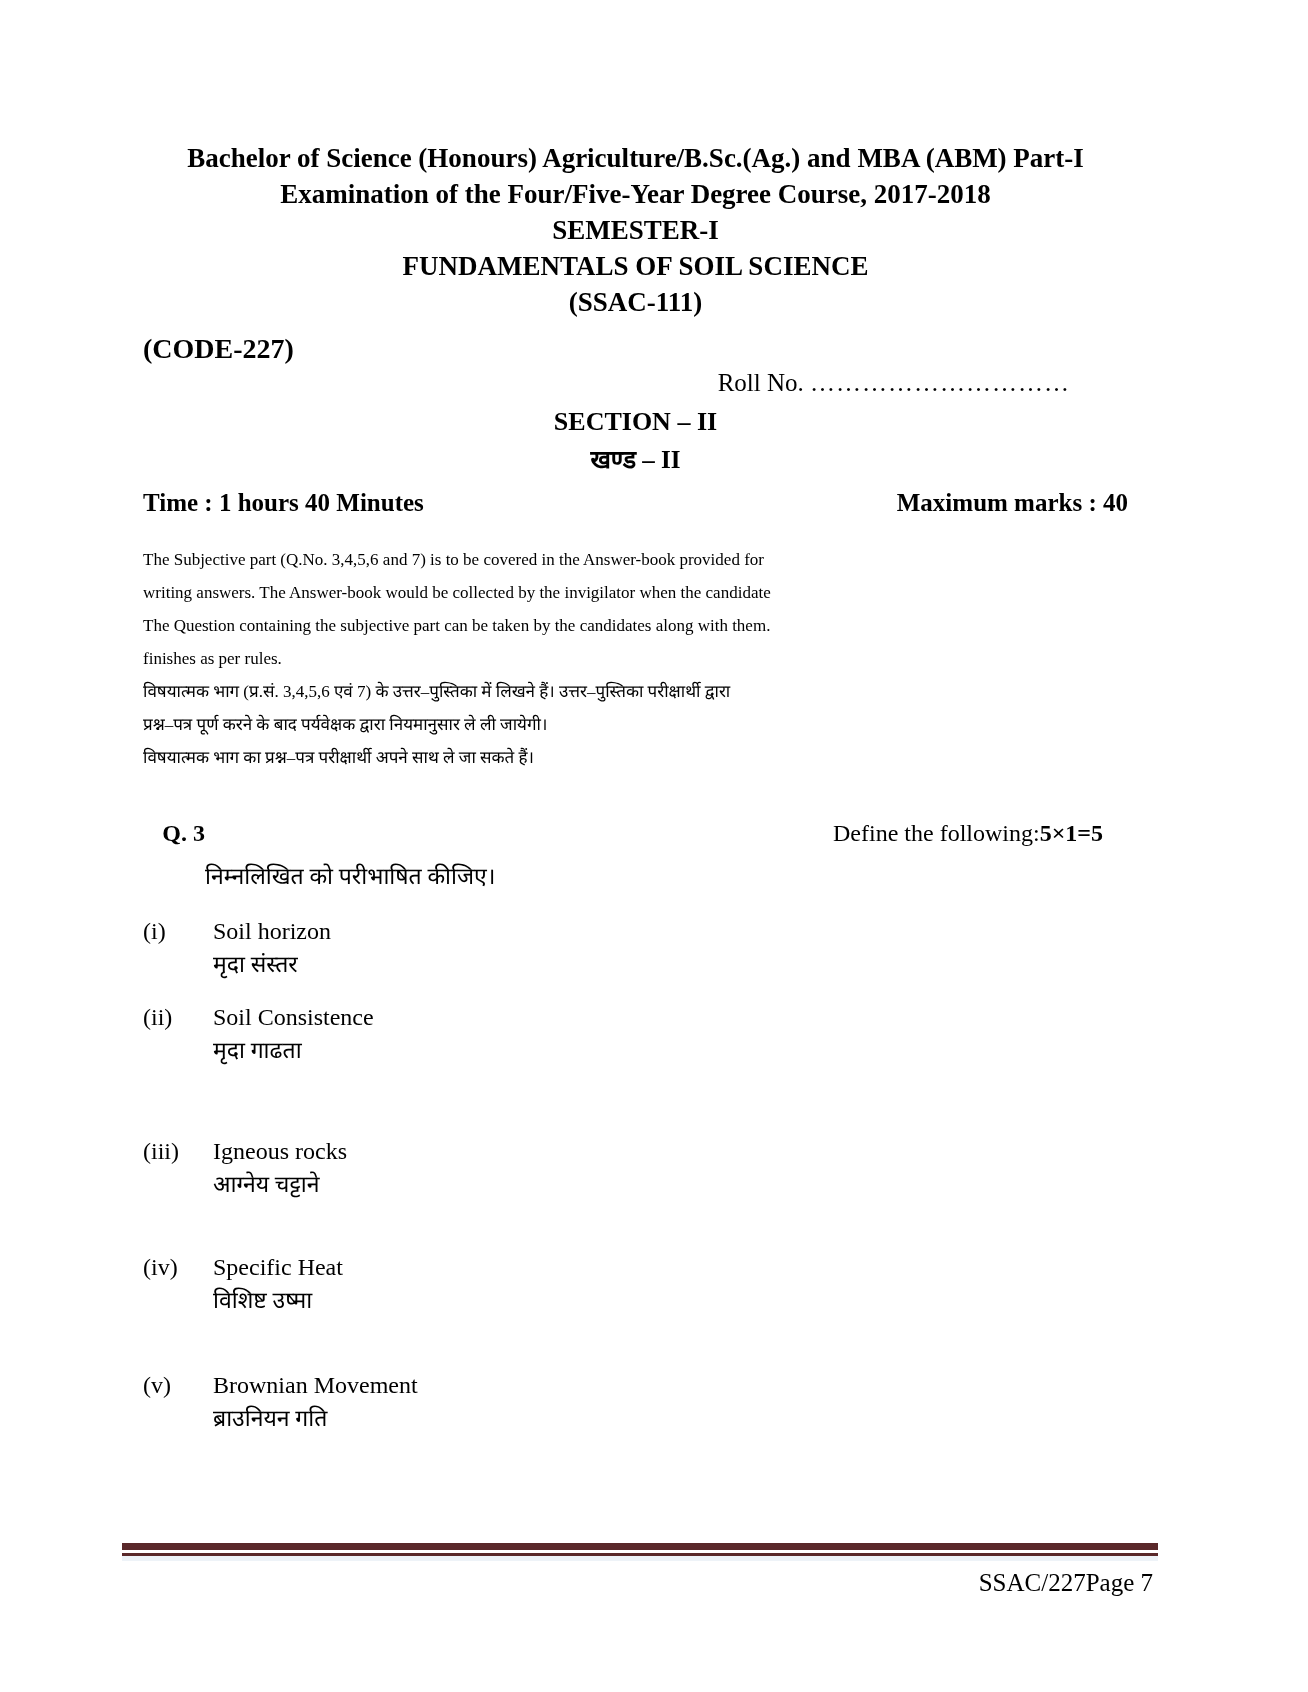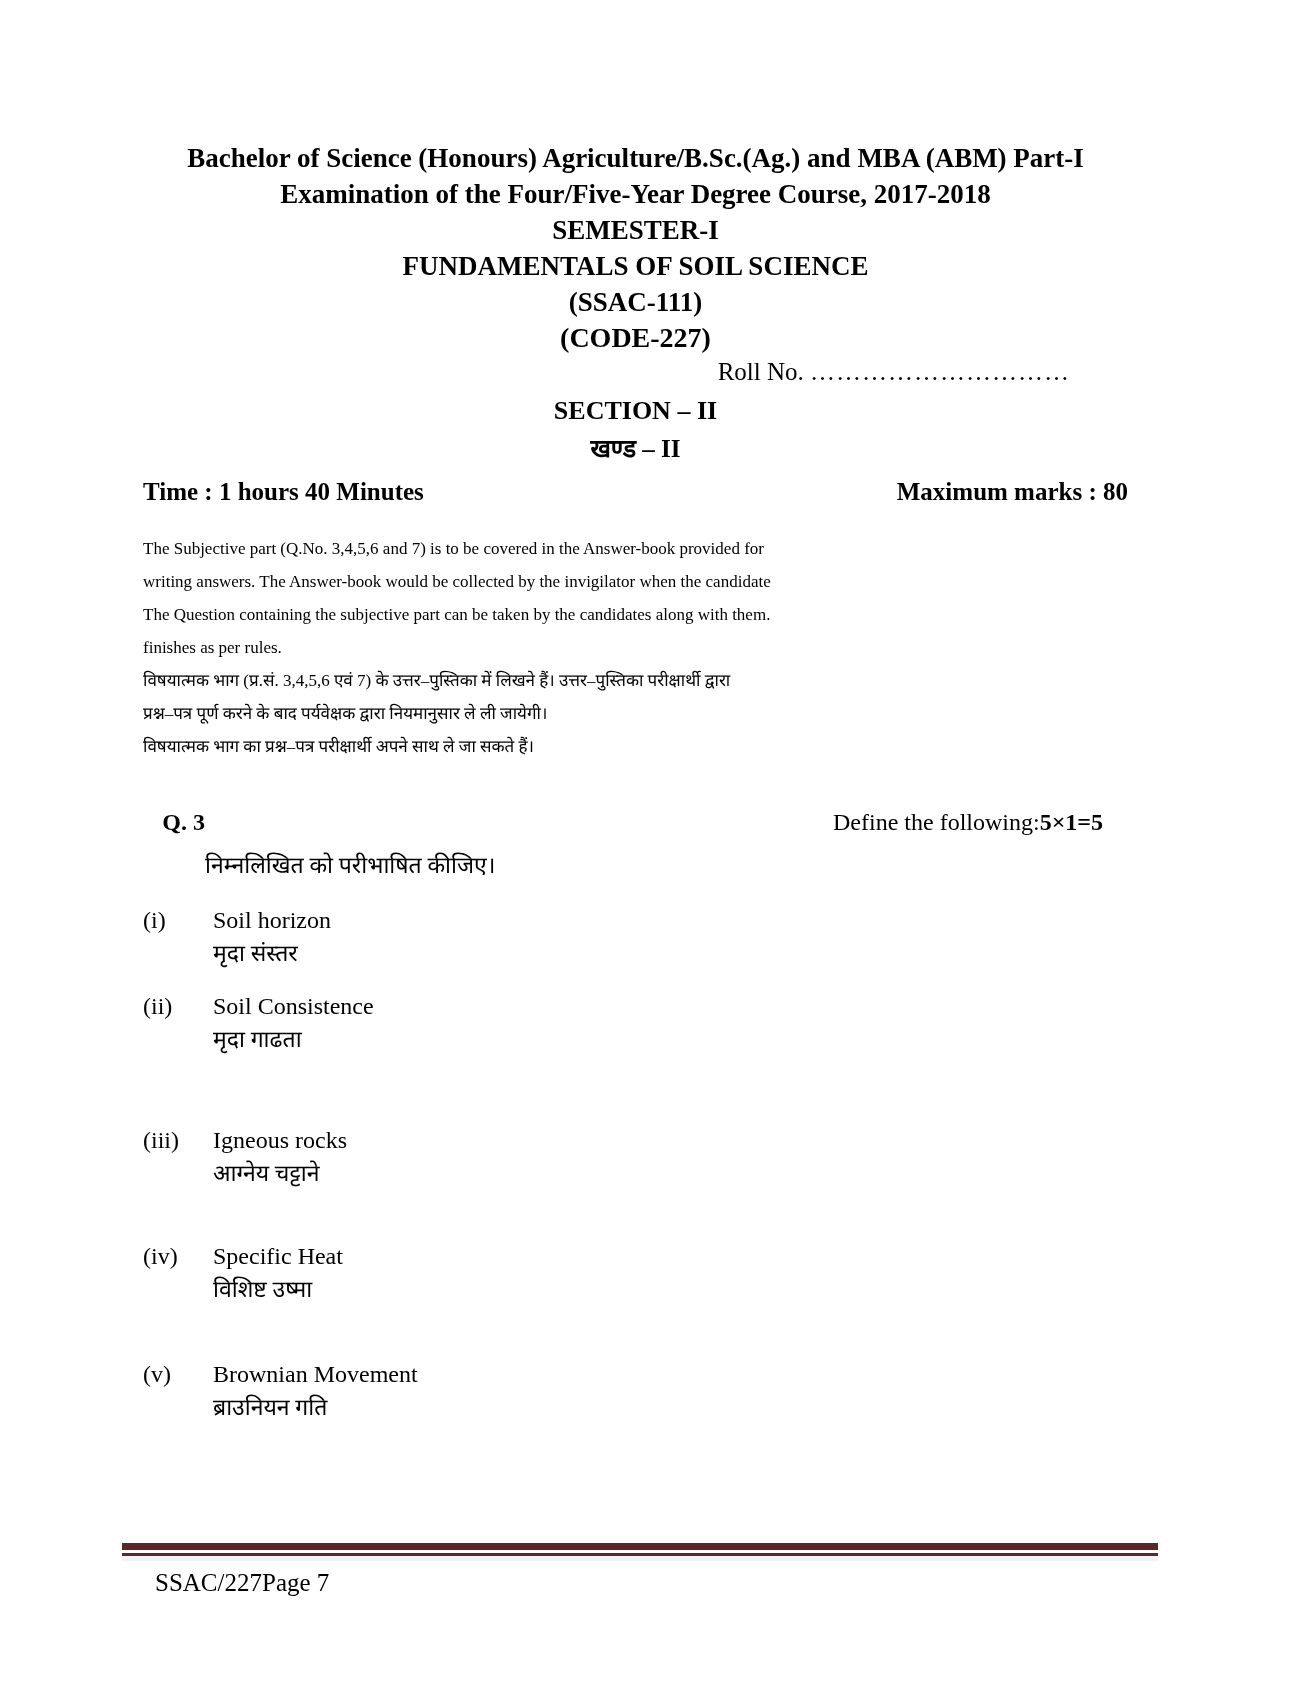--- a/index.html
+++ b/index.html
@@ -11,21 +11,21 @@
     color: #000000;
     position: relative;
     overflow: hidden;
   }
   .page { position: relative; width: 1308px; height: 1348px; background: #ffffff; }
   .content { padding: 140px 180px 0 143px; }
 
   
   .title-block { text-align: center; font-weight: bold; font-size: 27px; line-height: 36px; }
   .title-block .tline { white-space: nowrap; }
-  .code-line { text-align: center; font-weight: bold; font-size: 28px; margin-top: 2px; white-space: nowrap; }
+  .code-line { font-weight: bold; font-size: 28px; margin-top: 13px; white-space: nowrap; }
 
   
   .rollno { text-align: right; font-size: 25px; margin-top: 4px; padding-right: 58px; white-space: nowrap; }
   .rollno .dots { letter-spacing: 1px; }
 
   
   .section-en { text-align: center; font-weight: bold; font-size: 26px; margin-top: 10px; }
   .section-hi { text-align: center; font-weight: bold; font-size: 25px; margin-top: 4px; }
 
   
@@ -53,21 +53,21 @@
   .item:nth-child(3) { margin-top: 68px; }
   .item:nth-child(4) { margin-top: 50px; }
   .item:nth-child(5) { margin-top: 52px; }
 
   
   .footer { position: absolute; top: 1543px; left: 122px; width: 1036px; }
   .rule-thick { height: 7px; background: #5a282a; }
   .rule-gap { height: 3px; background: #ffffff; }
   .rule-thin { height: 3px; background: #5a282a; }
   .rule-blue { height: 5px; background: #eef3f8; }
-  .footer-row { display: flex; justify-content: flex-start; font-size: 25px; margin-top: 8px; padding-left: 33px; padding-right: 5px; font-family: Liberation Serif, serif; }
+  .footer-row { display: flex; justify-content: flex-end; font-size: 25px; margin-top: 8px; padding-left: 33px; padding-right: 5px; font-family: Liberation Serif, serif; }
 </style>
 </head>
 <body>
 
 <div class="page">
   <div class="content">
 
     <div class="title-block">
       <div class="tline">Bachelor of Science (Honours) Agriculture/B.Sc.(Ag.) and MBA (ABM) Part-I</div>
       <div class="tline">Examination of the Four/Five-Year Degree Course, 2017-2018</div>
@@ -79,21 +79,21 @@
 
     <div class="rollno">
       <span>Roll No. </span><span class="dots">…………………………</span>
     </div>
 
     <div class="section-en">SECTION – II</div>
     <div class="section-hi">खण्ड – II</div>
 
     <div class="timerow">
       <span>Time : 1 hours 40 Minutes</span>
-      <span>Maximum marks : 80</span>
+      <span>Maximum marks : 40</span>
     </div>
 
     <div class="instr">
       <div class="iline">The Subjective part (Q.No. 3,4,5,6 and 7) is to be covered in the Answer-book provided for</div>
       <div class="iline">writing answers. The Answer-book would be collected by the invigilator when the candidate</div>
       <div class="iline">The Question containing the subjective part can be taken by the candidates along with them.</div>
       <div class="iline">finishes as per rules.</div>
       <div class="iline">विषयात्मक भाग (प्र.सं. 3,4,5,6 एवं 7) के उत्तर–पुस्तिका में लिखने हैं। उत्तर–पुस्तिका परीक्षार्थी द्वारा</div>
       <div class="iline">प्रश्न–पत्र पूर्ण करने के बाद पर्यवेक्षक द्वारा नियमानुसार ले ली जायेगी।</div>
       <div class="iline">विषयात्मक भाग का प्रश्न–पत्र परीक्षार्थी अपने साथ ले जा सकते हैं।</div>

